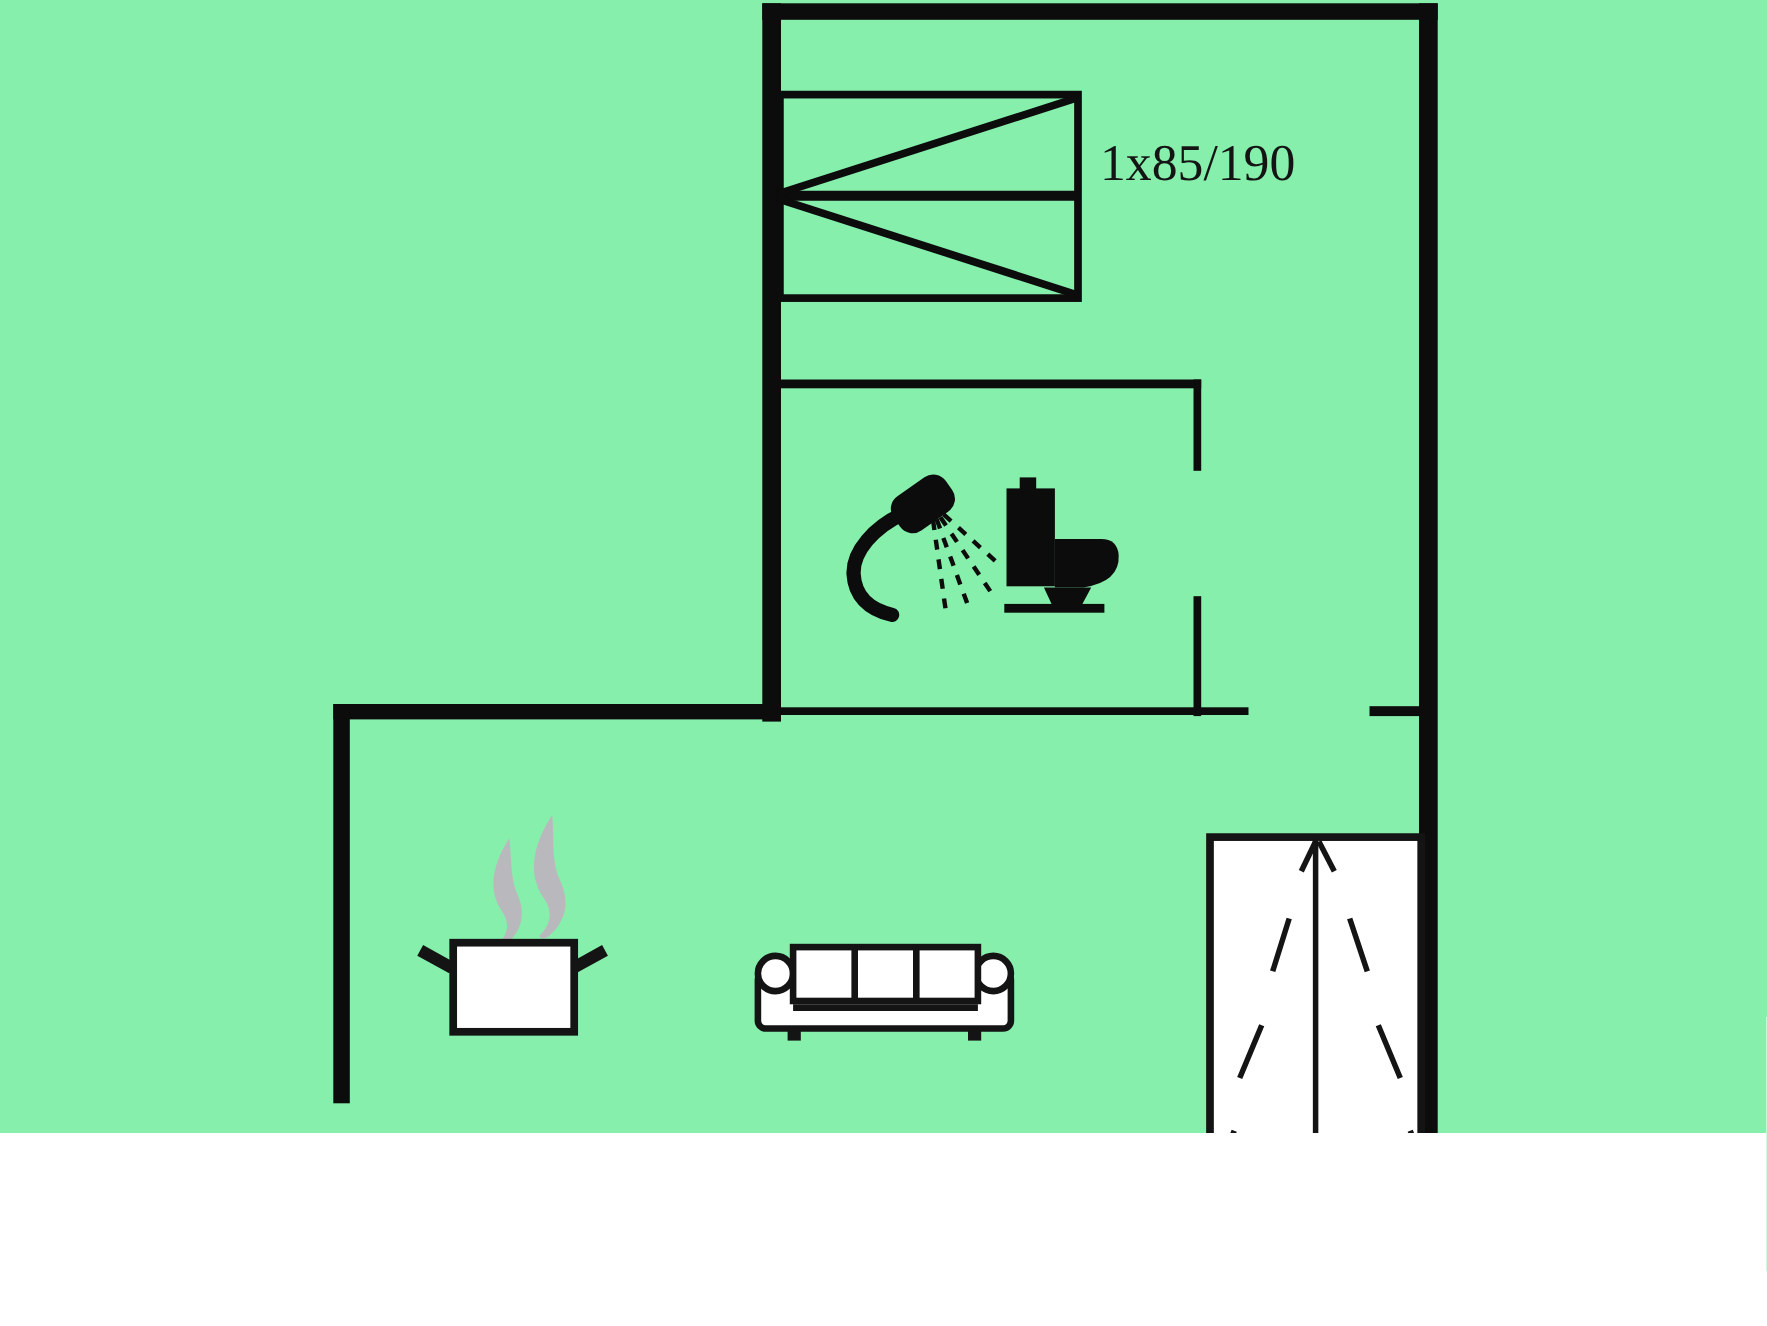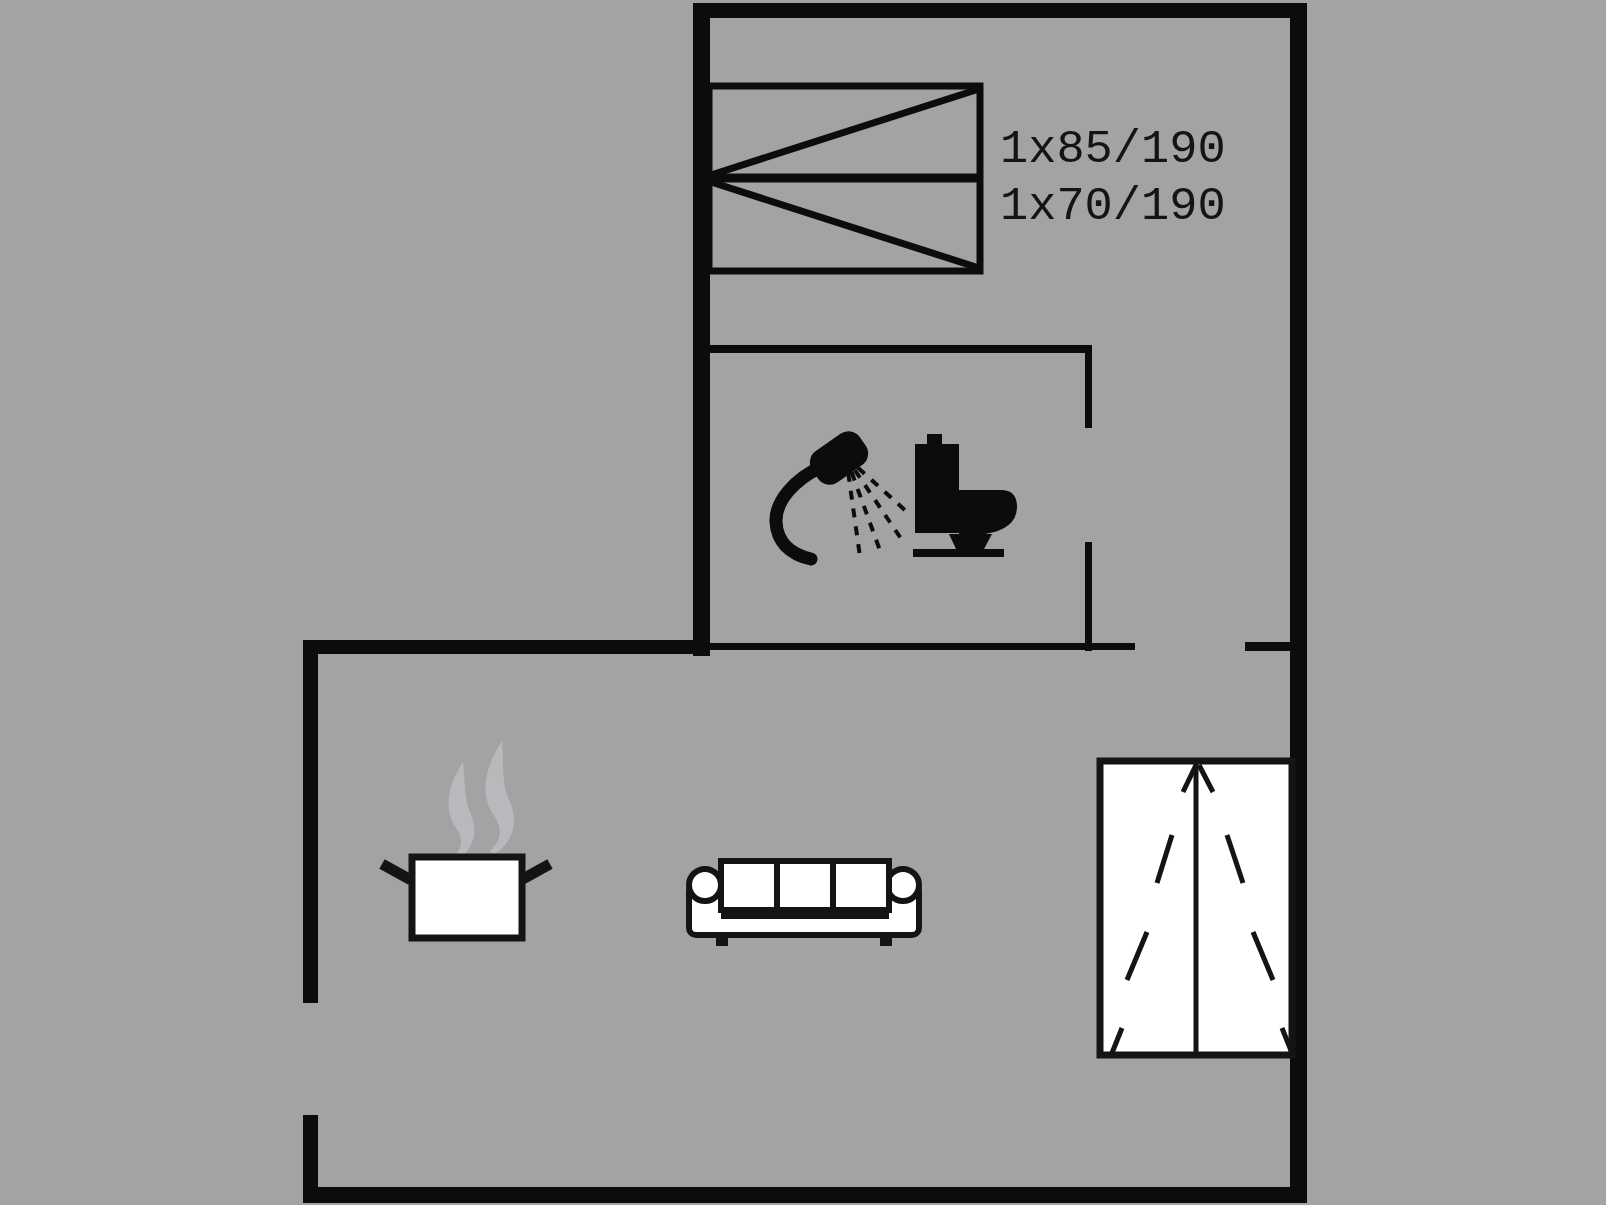--- a/index.html
+++ b/index.html
@@ -1,21 +1,21 @@
 <!DOCTYPE html>
 <html><head>
 <meta charset="utf-8">
 <title>Floor plan</title>
 <style>
   html,body{margin:0;padding:0;background:#ffffff;}
   .plan{
     position:relative;
-    width:1606px;height:1205px;
-    background:#a3a3a3;
-    font-family:Liberation Mono, monospace;
+    width:1606px;height:1030px;
+    background:#86efac;
+    font-family:Liberation Serif, serif;
     overflow:hidden;
   }
   .wall{position:absolute;background:#0c0c0c;}
   .icon{position:absolute;display:block;}
   .label{
     position:absolute;
     font-size:47px;
     line-height:47px;
     color:#141414;
     white-space:nowrap;
@@ -115,15 +115,14 @@
     <line x1="104" y1="10" x2="118" y2="37" stroke="#141414" stroke-width="5"></line>
     <line x1="77" y1="80" x2="62" y2="128" stroke="#141414" stroke-width="5"></line>
     <line x1="52" y1="177" x2="32" y2="225" stroke="#141414" stroke-width="5"></line>
     <line x1="132" y1="80" x2="148" y2="128" stroke="#141414" stroke-width="5"></line>
     <line x1="158" y1="177" x2="178" y2="225" stroke="#141414" stroke-width="5"></line>
     <line x1="27" y1="273" x2="17" y2="298" stroke="#141414" stroke-width="5"></line>
     <line x1="187" y1="273" x2="197" y2="298" stroke="#141414" stroke-width="5"></line>
   </svg>
 
   <div class="label" style="left:1000px;top:126px">1x85/190</div>
-  <div class="label" style="left:1000px;top:183px">1x70/190</div>
 
 </div>
 
 </body></html>

